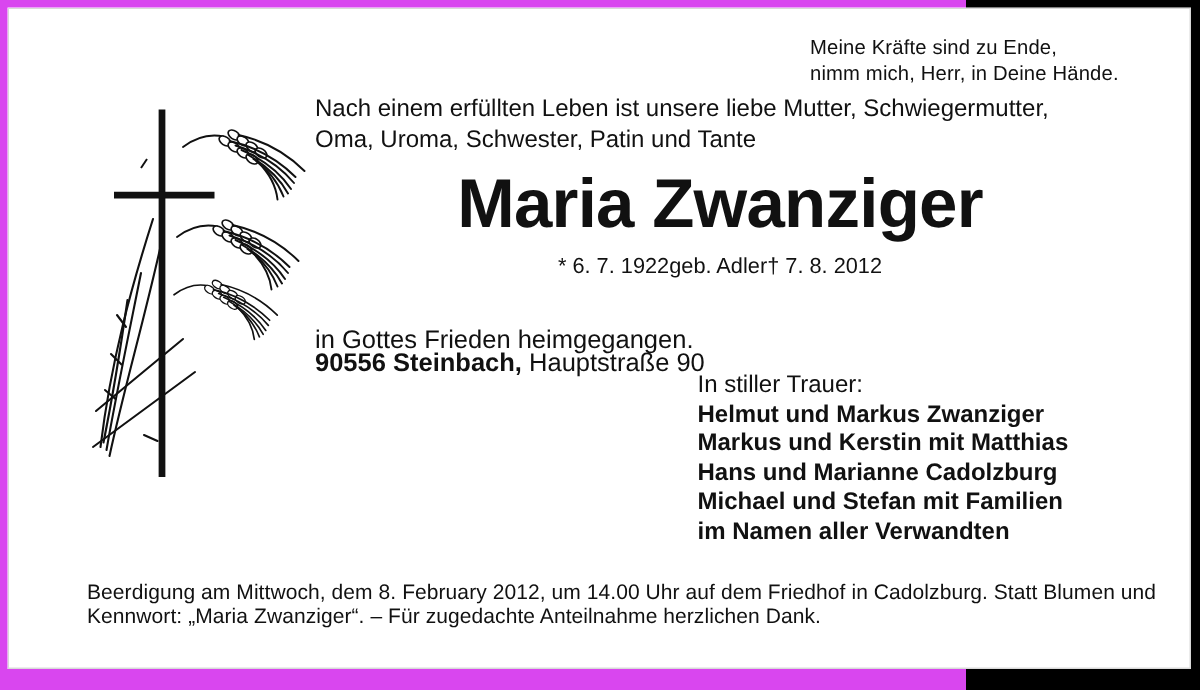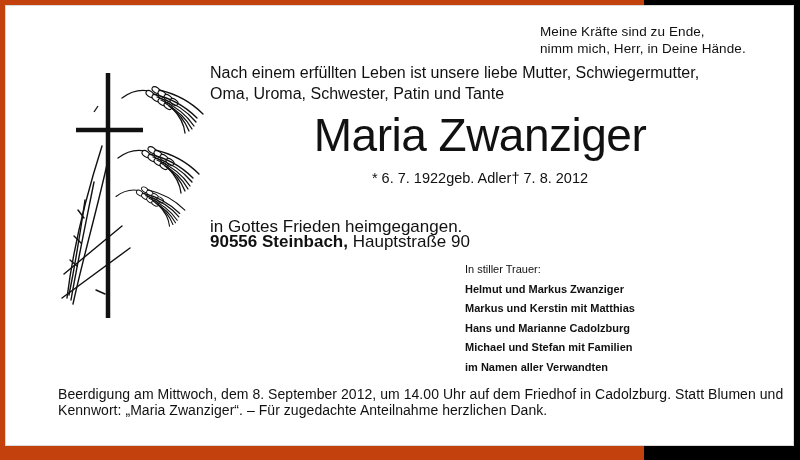--- a/index.html
+++ b/index.html
@@ -3,21 +3,21 @@
 <meta charset="utf-8">
 <style>
   html, body { margin: 0; padding: 0; }
   body {
     width: 800px; height: 460px;
     background: #000000;
     font-family: "Liberation Sans", "DejaVu Sans", sans-serif;
     color: #111111;
     overflow: hidden;
   }
-  .canvas { position: relative; width: 644px; height: 460px; background: #c2410c; }
+  .canvas { position: relative; width: 644px; height: 460px; background: #d946ef; }
   .page {
     position: absolute;
     left: 5px; top: 5px;
     width: 789px; height: 441px;
     background: #ffffff;
     box-shadow: inset 0 0 0 1px #d9d9d9;
   }
   .abs { position: absolute; white-space: nowrap; }
 
   .motto {
@@ -25,42 +25,42 @@
     font-size: 13.5px; line-height: 17px;
     letter-spacing: 0.1px;
   }
   .intro {
     left: 205px; top: 58px;
     font-size: 16px; line-height: 20.5px;
   }
   .name {
     left: 205px; top: 104px; width: 540px;
     text-align: center;
-    font-size: 46px; font-weight: normal;
+    font-size: 46px; font-weight: bold;
     letter-spacing: -0.5px;
     line-height: 52px;
   }
   .dates {
     left: 205px; top: 165px; width: 540px;
     display: flex; justify-content: center;
     font-size: 14.5px;
   }
   .passing {
     left: 205px; top: 195px;
     font-size: 17px;
     margin-top: 17px;
   }
   .address {
     left: 205px; top: 227px;
     font-size: 17px;
   }
   .address .city { font-weight: bold; }
   .mourning {
-    left: 460px; top: 255px;
-    font-size: 11px; line-height: 19.5px;
+    left: 460px; top: 242px;
+    font-size: 16px; line-height: 19.5px;
   }
   .mourning .m-line { font-weight: bold; }
   .footer {
     left: 53px; top: 382px;
     font-size: 14px; line-height: 15.6px;
     letter-spacing: 0.05px;
   }
   .illustration {
     position: absolute;
     left: 45px; top: 55px;
@@ -150,18 +150,18 @@
     <div class="abs mourning">
       <div>In stiller Trauer:</div>
       <div class="m-line">Helmut und Markus Zwanziger</div>
       <div class="m-line">Markus und Kerstin mit Matthias</div>
       <div class="m-line">Hans und Marianne Cadolzburg</div>
       <div class="m-line">Michael und Stefan mit Familien</div>
       <div class="m-line">im Namen aller Verwandten</div>
     </div>
 
     <div class="abs footer">
-      <div>Beerdigung am Mittwoch, dem 8. September 2012, um 14.00 Uhr auf dem Friedhof in Cadolzburg. Statt Blumen und</div>
+      <div>Beerdigung am Mittwoch, dem 8. February 2012, um 14.00 Uhr auf dem Friedhof in Cadolzburg. Statt Blumen und</div>
       <div>Kennwort: „Maria Zwanziger“. – Für zugedachte Anteilnahme herzlichen Dank.</div>
     </div>
 
   </div>
 </div>
 
 </body></html>

